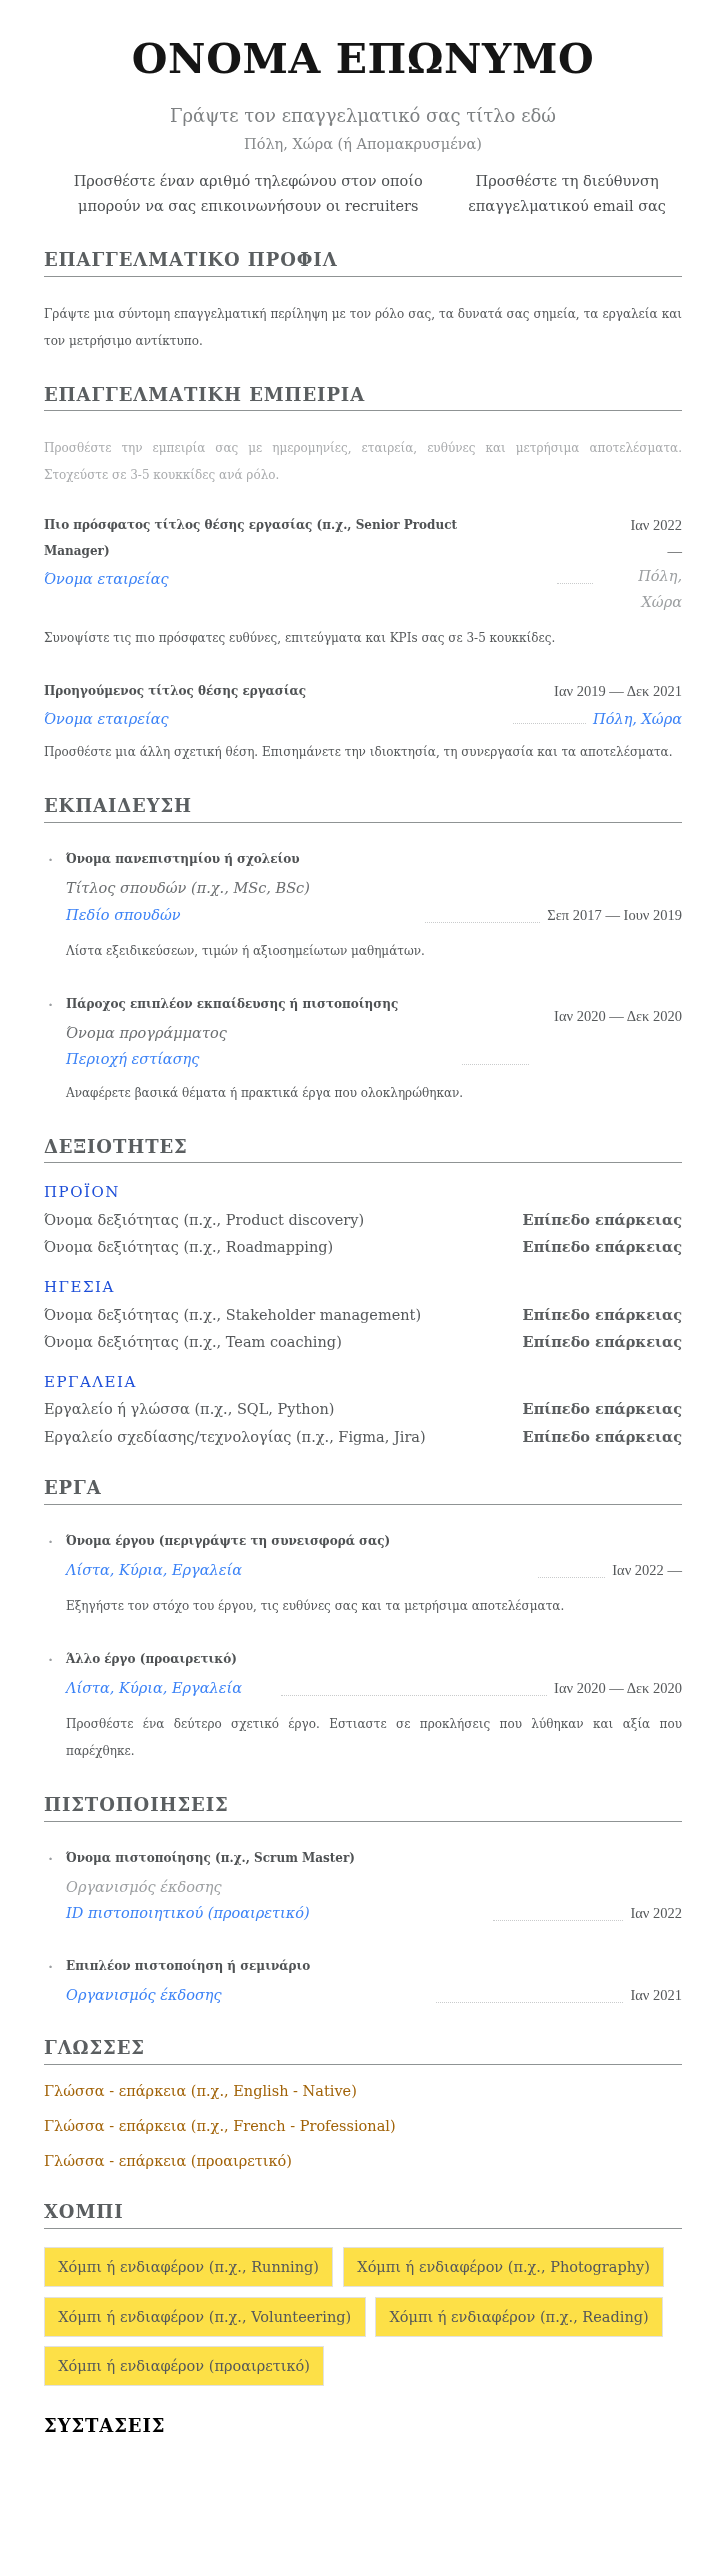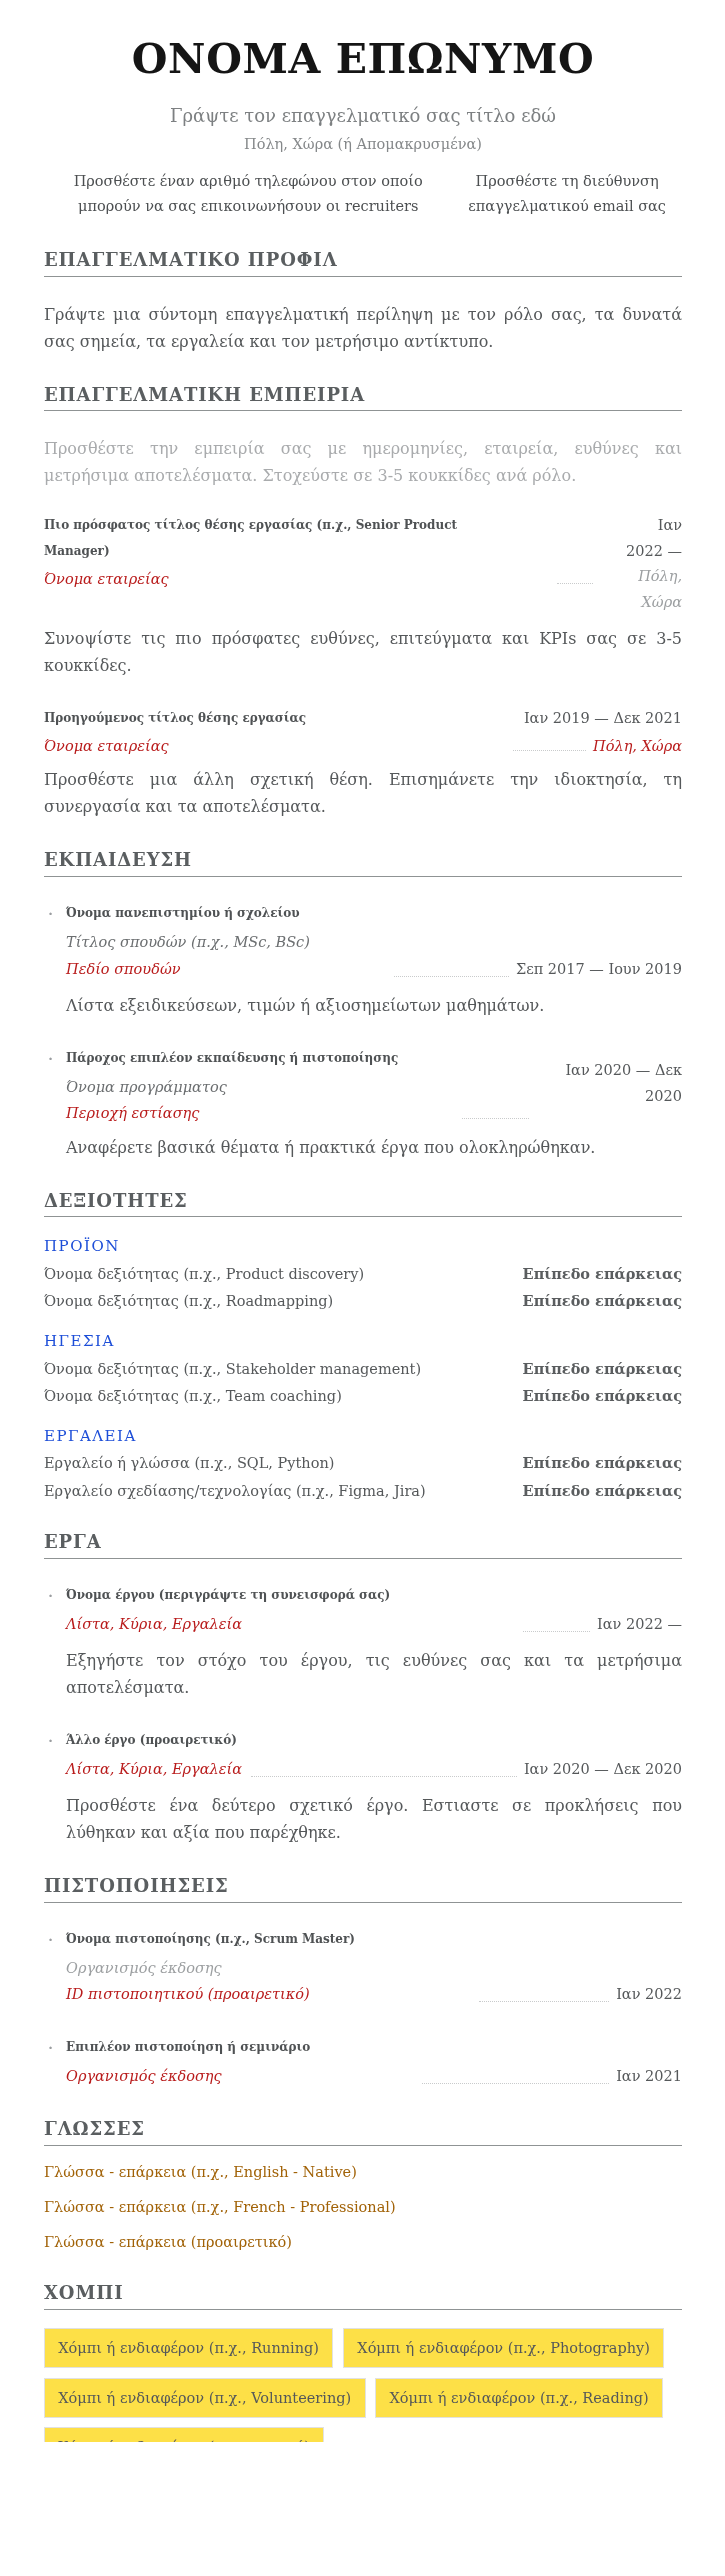--- a/index.html
+++ b/index.html
@@ -14,34 +14,34 @@
   .contact-row{display:flex;margin-top:15.7px;font-size:14.5px;line-height:1.75;color:#4c4f51;}
   .contact-col-left{flex:0 0 64%;text-align:center;padding:0 3.6px;box-sizing:border-box;}
   .contact-col-right{flex:1;text-align:center;padding:0 3.6px;box-sizing:border-box;}
 
   
   .section{margin-top:29px;}
   .section-heading{font-size:18px;line-height:22px;font-weight:700;color:#5a5e60;letter-spacing:0.9px;
                    padding-bottom:4.8px;border-bottom:1.2px solid #8f9394;}
   .section-heading.black{color:#000;border-bottom-color:#161616;}
 
-  .para{font-size:16px;line-height:27px;text-align:justify;color:#55585a;margin-top:24px;}
+  .para{font-size:12px;line-height:27px;text-align:justify;color:#55585a;margin-top:24px;}
   .para.tight{margin-top:9.7px;}
   .para.muted{color:#a9abad;}
 
   
   .entry{margin-top:24px;}
   .entry + .entry{margin-top:27px;}
   .entry-head{display:flex;align-items:flex-start;}
   .entry-left{flex:1;min-width:0;}
   .entry-title{font-size:12px;line-height:25.4px;font-weight:700;color:#4f5254;}
   .meta-row{display:flex;align-items:baseline;margin-top:3.6px;font-size:14.5px;line-height:22px;}
-  .meta-italic{font-style:italic;color:#b91c1c;}
+  .meta-italic{font-style:italic;color:#3b82f6;}
   .meta-dark{font-style:italic;color:#6b6e70;font-size:14.5px;line-height:22px;margin-top:4.8px;}
-  .dates{font-size:14.5px;line-height:25.4px;color:#55585a;white-space:nowrap;}
+  .dates{font-size:14.5px;line-height:25.4px;color:#55585a;white-space:nowrap;font-family:Liberation Serif, serif;}
   .dates.wrap{white-space:normal;line-height:25.4px;}
   .datecol{text-align:right;}
   .datecol .loc{font-style:italic;color:#9c9fa1;font-size:14.5px;line-height:25.4px;}
   .leader{flex:1;margin-left:auto;margin-right:7.3px;border-bottom:1.2px dotted #c9cbcc;align-self:flex-end;margin-bottom:5.4px;height:0;}
   .lead-60{max-width:36px;} .lead-110{max-width:67px;} .lead-120{max-width:73px;}
   .lead-190{max-width:115px;} .lead-215{max-width:130px;} .lead-310{max-width:187px;} .lead-440{max-width:266px;}
 
   
   .b-entry{position:relative;padding-left:22px;}
   .b-entry::before{content:"·";position:absolute;left:3.6px;top:1.2px;font-size:19.4px;color:#9a9da0;}

